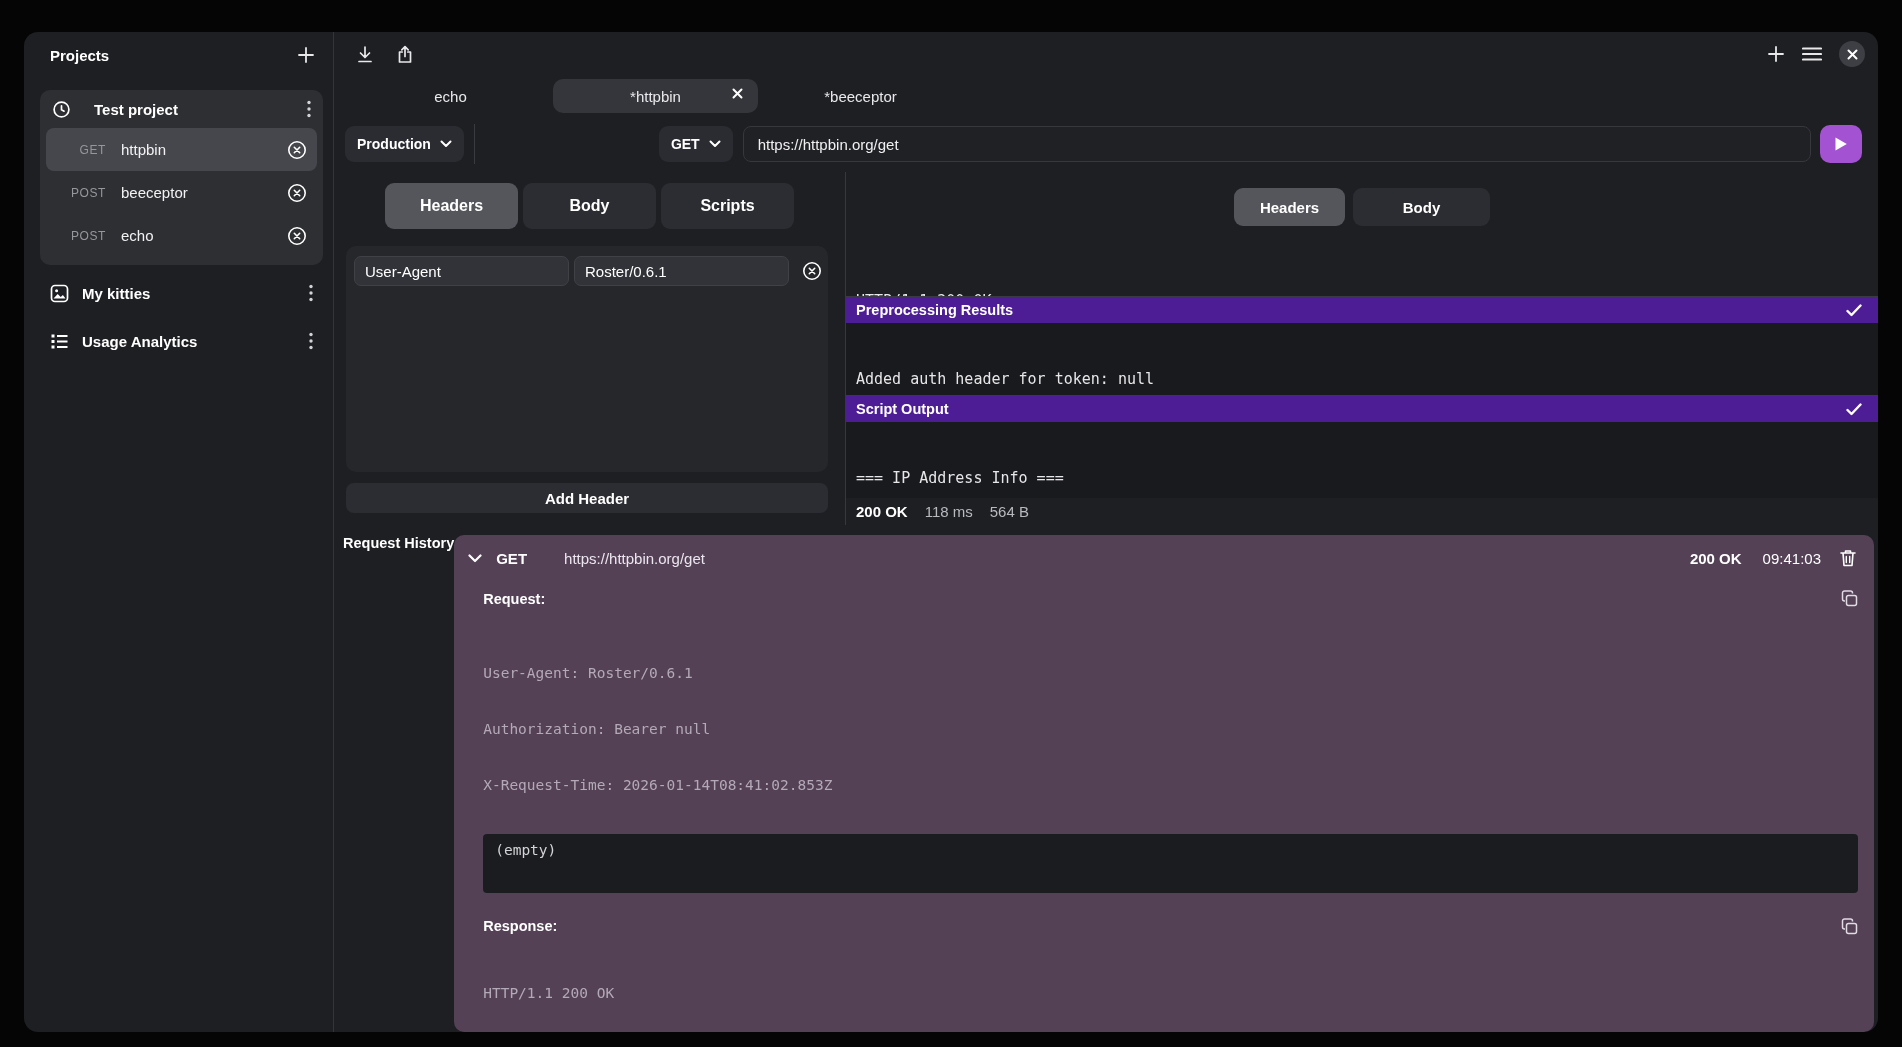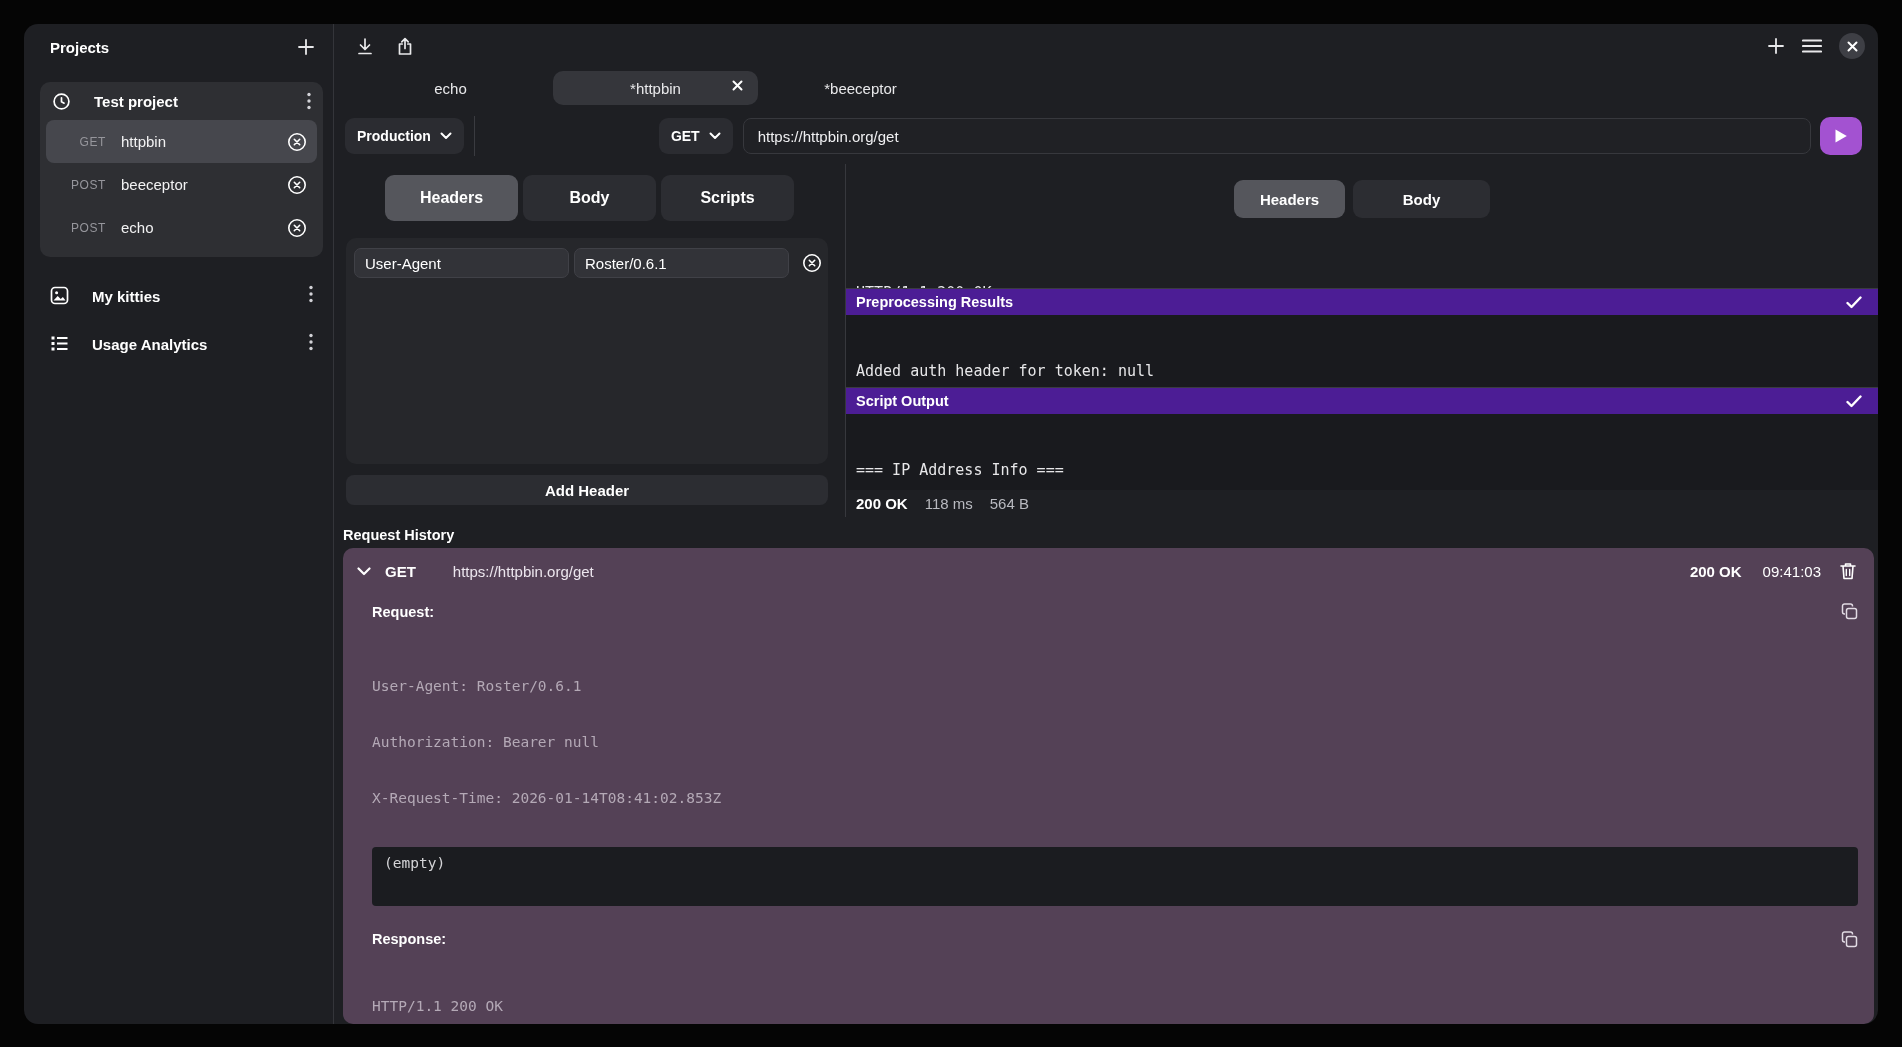--- a/index.html
+++ b/index.html
@@ -1,35 +1,35 @@
 <!DOCTYPE html>
 <html><head>
 <meta charset="utf-8">
 <style>
   * { margin:0; padding:0; box-sizing:border-box; }
   html,body { width:1902px; height:1047px; background:#050505; font-family:"Liberation Sans",sans-serif; overflow:hidden; }
-  .window { position:absolute; left:24px; top:24px; width:1854px; height:1000px;
+  .window { position:absolute; left:24px; top:32px; width:1854px; height:1000px;
             background:#1e1f23; border-radius:14px; display:flex; overflow:hidden; color:#ececee; }
   svg { display:block; }
 
   
   .sidebar { width:310px; flex-shrink:0; border-right:1px solid #34353a; display:flex; flex-direction:column; }
   .sb-head { height:46px; display:flex; align-items:center; padding:0 18px 0 26px; }
   .sb-title { font-weight:700; font-size:15px; color:#fff; }
   .icon-btn { margin-left:auto; cursor:pointer; color:#e8e8ea; display:flex; align-items:center; }
   .group { margin:12px 10px 0 16px; background:#2e2f33; border-radius:10px; padding:0 0 8px 0; }
   .group-head { height:38px; display:flex; align-items:center; gap:23px; padding:0 10px 0 12px; color:#fff; }
   .group-name { font-weight:700; font-size:15px; }
   .kebab { margin-left:auto; color:#d2d2d7; cursor:pointer; padding:2px; }
   .req-item { height:43px; margin:0 6px; border-radius:8px; display:flex; align-items:center; padding-right:10px; cursor:pointer; }
   .req-item.selected { background:#46474d; }
   .method-tag { width:60px; text-align:right; font-size:12px; letter-spacing:.6px; color:#96969c; }
   .req-name { margin-left:15px; font-size:15px; color:#f2f2f3; }
   .rm-x { margin-left:auto; color:#fff; cursor:pointer; display:flex; }
-  .sb-row { height:40px; margin-top:8px; display:flex; align-items:flex-end; gap:23px; padding:0 18px 0 26px; color:#fff; cursor:pointer; }
+  .sb-row { height:40px; margin-top:8px; display:flex; align-items:center; gap:13px; padding:0 18px 0 26px; color:#fff; cursor:pointer; }
   .sb-row-label { font-weight:700; font-size:15px; }
 
   
   .main { flex:1; min-width:0; display:flex; flex-direction:column; }
   .topbar { height:44px; display:flex; align-items:center; padding:0 13px 0 22px; }
   .topbar .l-ico { margin-right:22px; color:#e9e9eb; cursor:pointer; }
   .top-right { margin-left:auto; display:flex; align-items:center; gap:17px; }
   .win-close { width:26px; height:26px; border-radius:50%; background:#3e3f45; display:flex; align-items:center; justify-content:center; cursor:pointer; }
 
   .tabstrip { height:40px; display:flex; align-items:center; padding:0 14px; }
@@ -76,21 +76,21 @@
               padding:0 16px 0 10px; }
   .sec-title { font-weight:700; font-size:14.5px; color:#fff; }
   .sec-check { margin-left:auto; color:#fff; }
   .sec-body { background:#191a1e; padding:9px 10px 0; font-size:15px; line-height:19px; color:#e7e7e9; overflow:hidden; }
   .sec-body.h1 { height:72px; } .sec-body.h2 { height:76px; }
   .status-row { height:27px; display:flex; align-items:center; gap:17px; padding-left:10px; font-size:15px; }
   .st-code { font-weight:700; color:#fff; }
   .st-dim { color:#b9bac0; }
 
   
-  .history { flex:1; min-height:0; padding:10px 4px 0 9px; display:flex; flex-direction:column; }
+  .history { flex:1; min-height:0; padding:10px 4px 0 9px; display:flex; flex-direction:row; }
   .hist-title { font-weight:700; font-size:14.5px; color:#fff; height:17px; margin-bottom:4px; }
   .hist-card { flex:1; background:#544156; border-radius:10px; overflow:hidden; }
   .hist-head { height:46px; display:flex; align-items:center; padding:0 18px 0 14px; cursor:pointer; }
   .h-chev { color:#fff; }
   .h-method { font-weight:700; font-size:15px; color:#fff; margin-left:14px; }
   .h-url { font-size:15px; color:#ece6ee; margin-left:37px; }
   .h-status { margin-left:auto; font-size:15px; font-weight:600; color:#fff; }
   .h-time { font-size:15px; color:#ffffff; margin-left:21px; }
   .h-trash { margin-left:19px; color:#fff; cursor:pointer; }
   .hist-body { padding:8px 16px 0 29px; }

